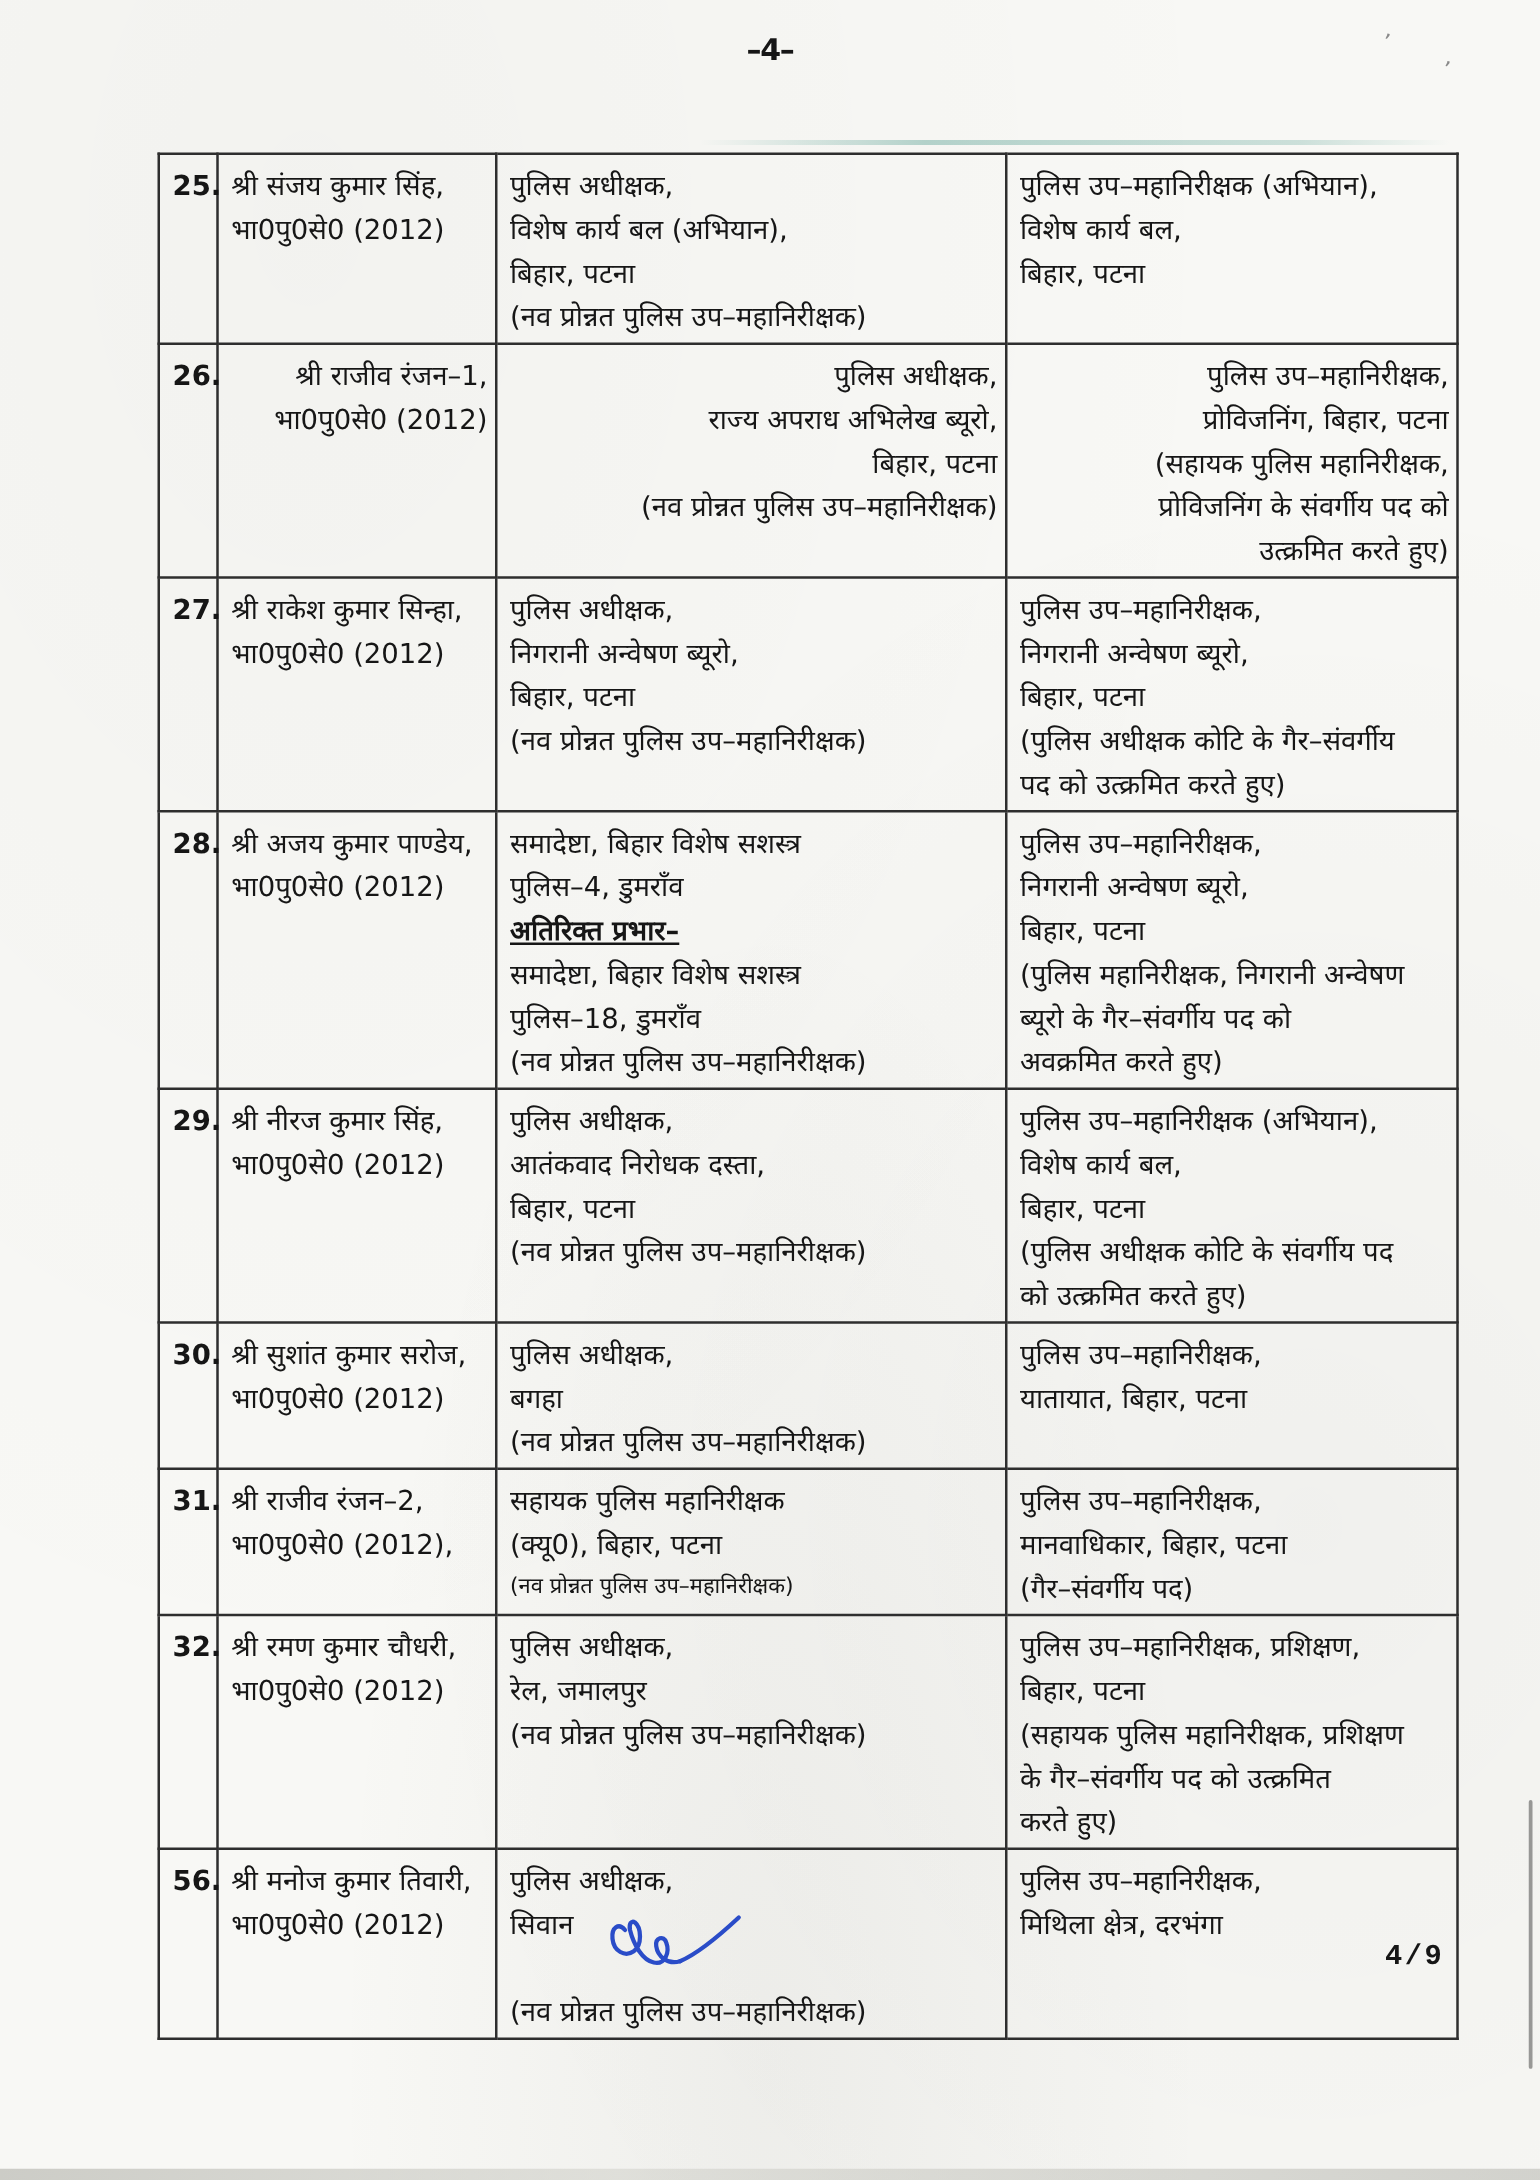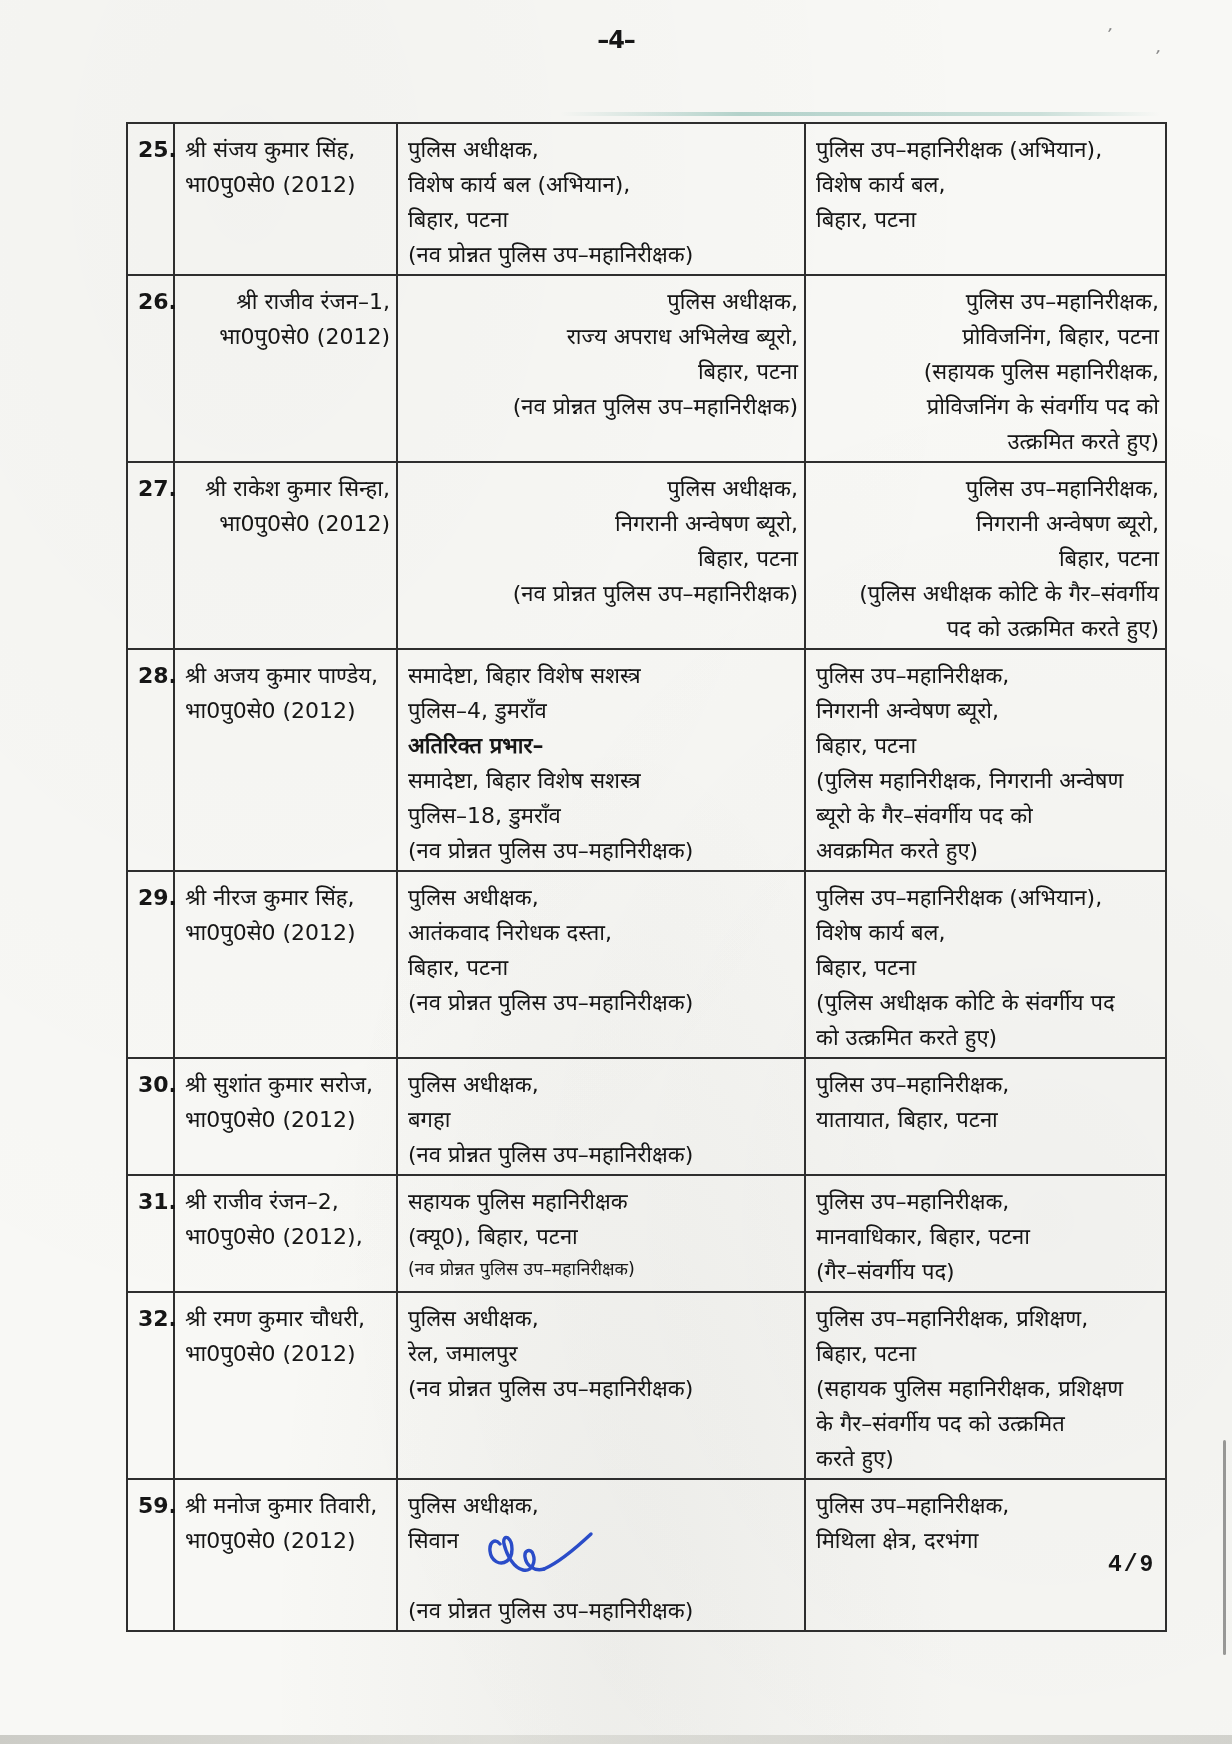--- a/index.html
+++ b/index.html
@@ -49,21 +49,21 @@
   table.doc td{
     border:2px solid #2e2e2e;
     vertical-align:top;
     padding:8px 6px 2px 10px;
     font-size:22px;
     line-height:35px;
   }
   td.sno{font-weight:bold;padding-left:8px;font-size:22px;}
   td.name{padding-left:14px;}
   .ln{white-space:nowrap;overflow:visible;}
-  .ln.b{font-weight:bold;}
+  .ln.b{font-weight:bold;text-decoration:underline;}
   .ln.sm{font-size:17.5px;line-height:30px;}
   .tight td{line-height:28px;}
   .signature{position:absolute;left:484px;top:1524px;}
   .page-indicator{
     position:absolute;left:1108px;top:1552px;
     font-size:23px;font-weight:bold;letter-spacing:2px;
     font-family:Liberation Mono, monospace;
   }
 </style>
 </head>
@@ -122,21 +122,21 @@
             <div class="ln">(नव प्रोन्नत पुलिस उप–महानिरीक्षक)</div>
           </td>
           <td class="newp">
             <div class="ln">पुलिस उप–महानिरीक्षक,</div>
             <div class="ln">प्रोविजनिंग, बिहार, पटना</div>
             <div class="ln">(सहायक पुलिस महानिरीक्षक,</div>
             <div class="ln">प्रोविजनिंग के संवर्गीय पद को</div>
             <div class="ln">उत्क्रमित करते हुए)</div>
           </td>
         </tr>
-        <tr style="height: 186px; text-align: right;">
+        <tr style="height: 186px;">
           <td class="sno">
             <div class="ln">27.</div>
           </td>
           <td class="name">
             <div class="ln">श्री राकेश कुमार सिन्हा,</div>
             <div class="ln">भा0पु0से0 (2012)</div>
           </td>
           <td class="cur">
             <div class="ln">पुलिस अधीक्षक,</div>
             <div class="ln">निगरानी अन्वेषण ब्यूरो,</div>
@@ -251,21 +251,21 @@
           <td class="newp">
             <div class="ln">पुलिस उप–महानिरीक्षक, प्रशिक्षण,</div>
             <div class="ln">बिहार, पटना</div>
             <div class="ln">(सहायक पुलिस महानिरीक्षक, प्रशिक्षण</div>
             <div class="ln">के गैर–संवर्गीय पद को उत्क्रमित</div>
             <div class="ln">करते हुए)</div>
           </td>
         </tr>
         <tr class="tight" style="height: 114px;">
           <td class="sno">
-            <div class="ln">59.</div>
+            <div class="ln">56.</div>
           </td>
           <td class="name">
             <div class="ln">श्री मनोज कुमार तिवारी,</div>
             <div class="ln">भा0पु0से0 (2012)</div>
           </td>
           <td class="cur">
             <div class="ln">पुलिस अधीक्षक,</div>
             <div class="ln">सिवान</div>
             <div class="ln">&nbsp;</div>
             <div class="ln">(नव प्रोन्नत पुलिस उप–महानिरीक्षक)</div>

